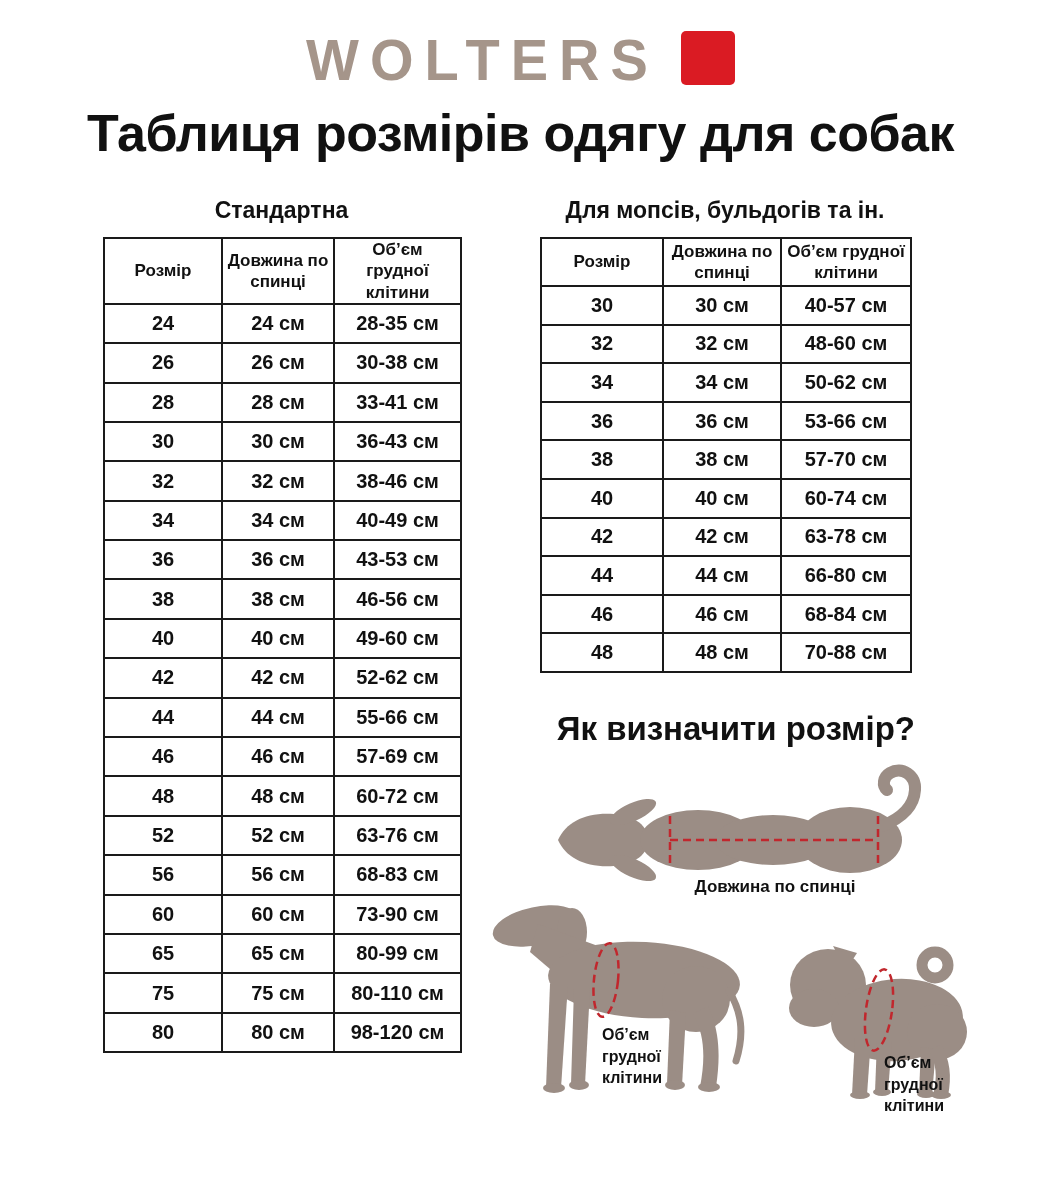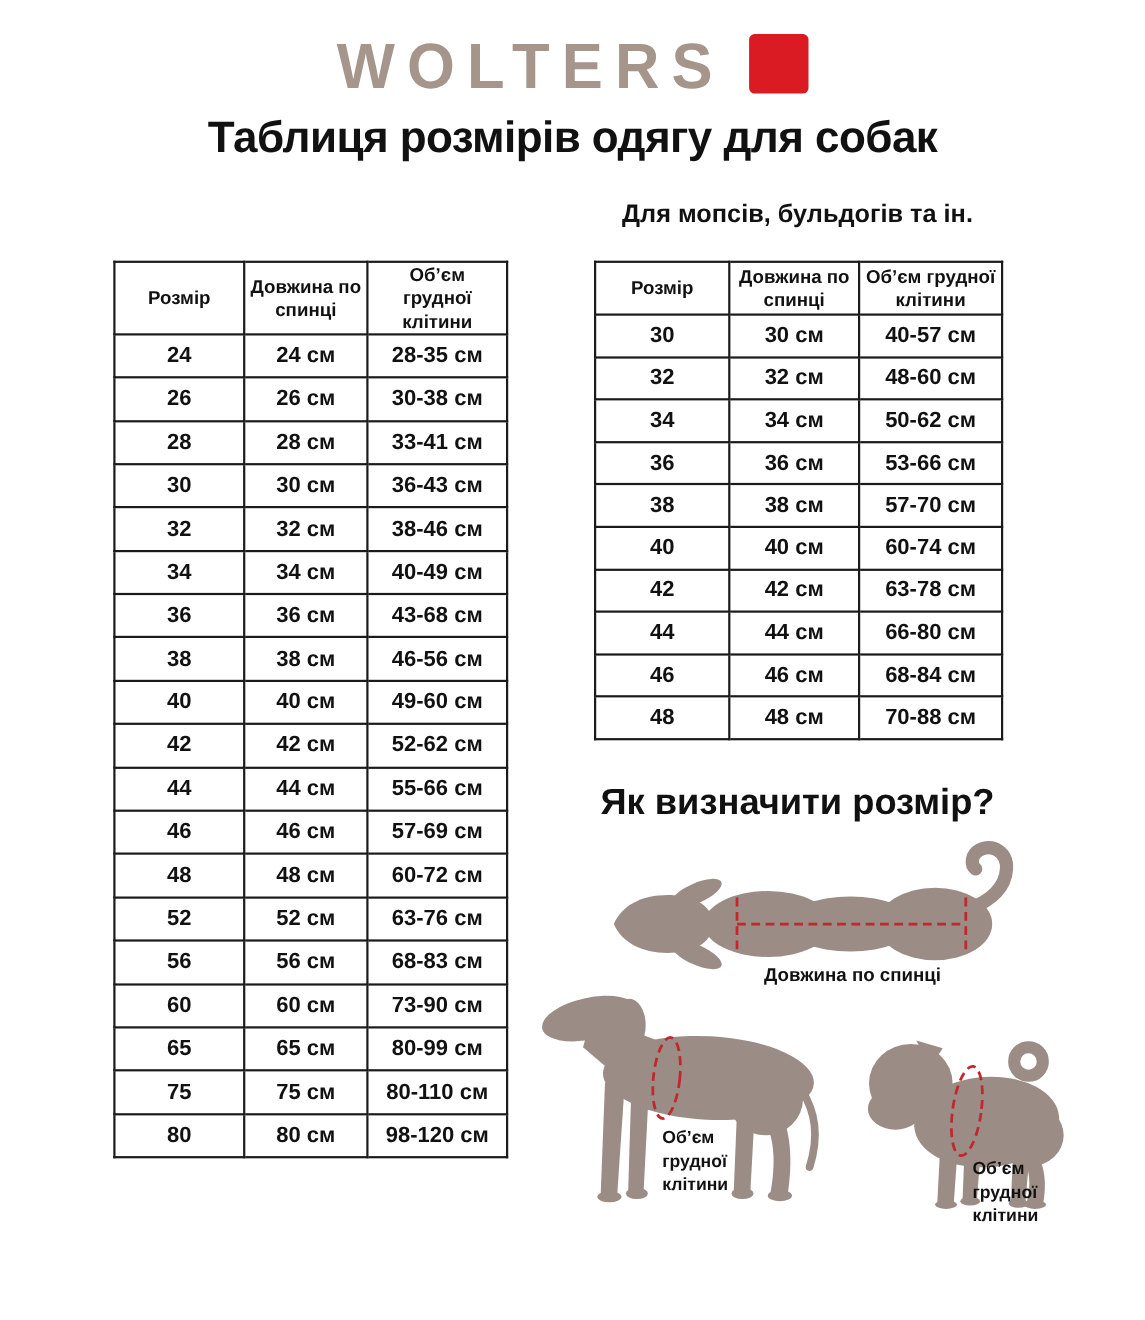--- a/index.html
+++ b/index.html
@@ -6,39 +6,39 @@
   body{font-family:"Liberation Sans","DejaVu Sans",sans-serif;color:var(--text,#111);}
   .page{position:relative;width:1041px;height:1200px;margin:0 auto;background:var(--background,#fff);overflow:hidden;}
 
   
   .logo-row{position:absolute;top:28px;left:0;width:100%;height:64px;
     display:flex;justify-content:center;align-items:center;gap:22px;}
   .logo-text{font-size:56px;font-weight:700;letter-spacing:11px;color:var(--logo-taupe,#a5958a);
     transform:scaleY(1.04);line-height:1;}
   .logo-square{width:54px;height:54px;border-radius:5px;background:var(--accent-red,#da1b23);margin-top:-4px;}
   .page-title{position:absolute;top:103px;left:0;width:100%;text-align:center;
-    font-size:40px;font-weight:700;letter-spacing:-0.5px;}
+    font-size:52px;font-weight:700;letter-spacing:-0.5px;}
 
   
   .caption{position:absolute;font-size:23px;font-weight:700;text-align:center;}
   .caption.std{top:197px;left:103px;width:357px;}
-  .caption.pug{top:181px;left:540px;width:370px;}
+  .caption.pug{top:197px;left:540px;width:370px;}
 
   
   table{border-collapse:collapse;table-layout:fixed;position:absolute;background:#fff;}
   .tbl-std{top:237px;left:103px;width:357px;}
   .tbl-pug{top:237px;left:540px;width:370px;}
   th,td{border:2px solid var(--table-border,#1a1a1a);text-align:center;vertical-align:middle;
     font-weight:700;padding:0 4px;}
   th{font-size:17px;line-height:1.25;height:46px;}
   .tbl-std td{font-size:20px;height:37.4px;}
   .tbl-pug td{font-size:20px;height:36.6px;}
 
   
-  .guide-title{position:absolute;top:710px;left:535px;width:380px;text-align:center;
+  .guide-title{position:absolute;top:710px;left:535px;width:380px;text-align:right;
     font-size:33px;font-weight:700;}
   .dog-svg{position:absolute;}
   .svg-top{top:760px;left:530px;width:445px;height:128px;}
   .svg-side{top:896px;left:486px;width:300px;height:205px;}
   .svg-pug{top:930px;left:783px;width:212px;height:172px;}
   .measure-label{position:absolute;font-weight:700;line-height:1.35;}
   .lbl-back{top:876px;left:690px;width:170px;text-align:center;font-size:17px;}
   .lbl-chest-1{top:1024px;left:602px;width:72px;font-size:16px;}
   .lbl-chest-2{top:1052px;left:884px;width:72px;font-size:16px;}
   .sil{fill:var(--silhouette,#9b8d85);}
@@ -49,20 +49,21 @@
 <body>
 
 <div class="page">
 
   <div class="logo-row">
     <span class="logo-text">WOLTERS</span>
     <span class="logo-square"></span>
   </div>
   <div class="page-title">Таблиця розмірів одягу для собак</div>
 
+  <div class="caption std">Стандартна</div>
   <table class="tbl-std">
     <colgroup>
         <col style="width:118px">
         <col style="width:112px">
         <col style="width:127px">
       </colgroup>
     <thead>
       <tr>
         <th>Розмір</th>
         <th>Довжина по спинці</th>
@@ -96,21 +97,21 @@
           <td>38-46 см</td>
         </tr>
         <tr>
           <td>34</td>
           <td>34 см</td>
           <td>40-49 см</td>
         </tr>
         <tr>
           <td>36</td>
           <td>36 см</td>
-          <td>43-68 см</td>
+          <td>43-53 см</td>
         </tr>
         <tr>
           <td>38</td>
           <td>38 см</td>
           <td>46-56 см</td>
         </tr>
         <tr>
           <td>40</td>
           <td>40 см</td>
           <td>49-60 см</td>

